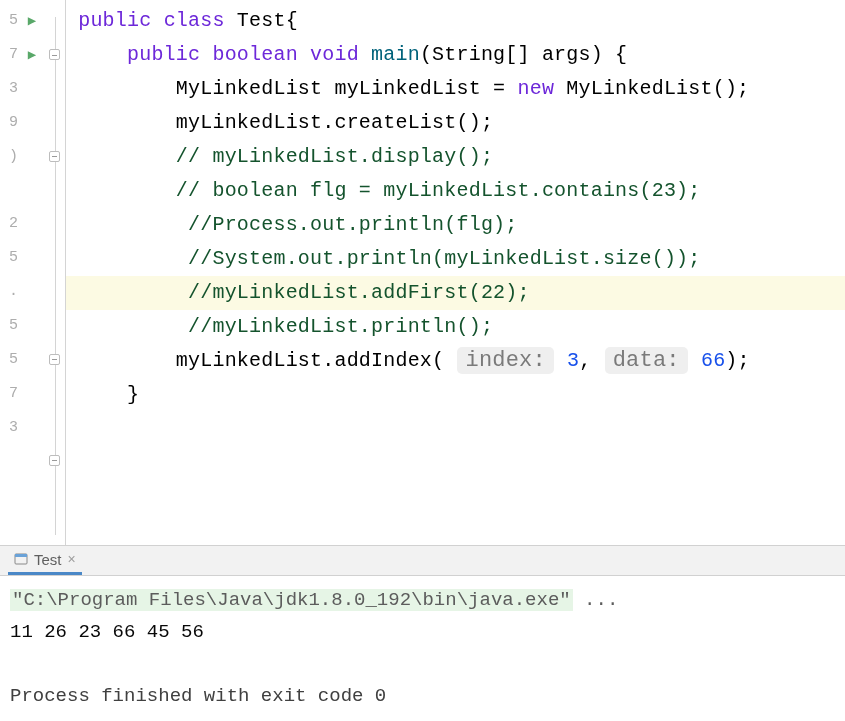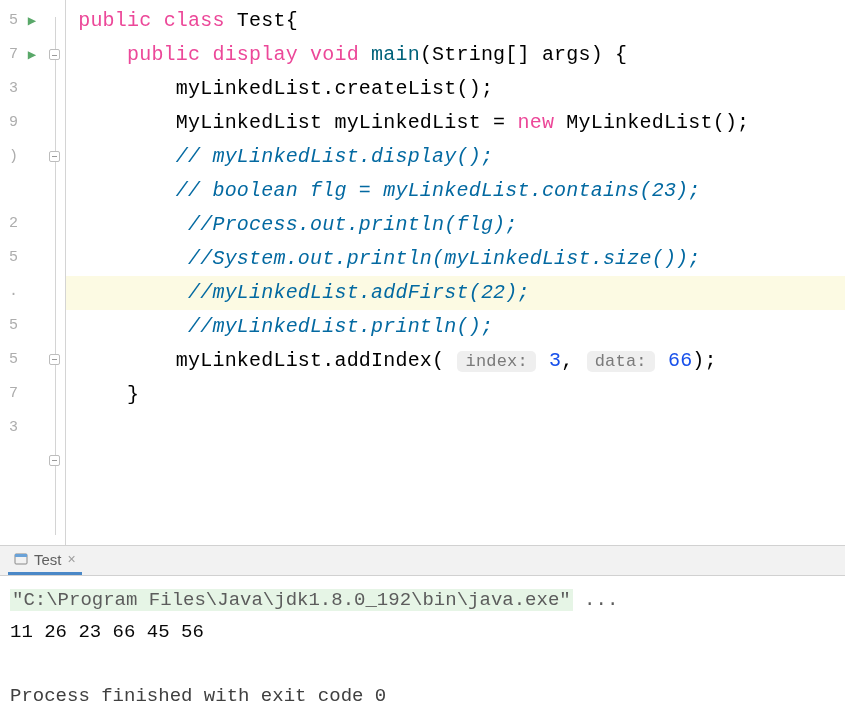--- a/index.html
+++ b/index.html
@@ -66,31 +66,31 @@
   position: relative;
 }
 .code-line {
   height: 34px;
   line-height: 34px;
   white-space: pre;
   font-size: 20px;
   letter-spacing: 0.2px;
 }
 .code-line.hl { background: #fcfae3; }
-.kw { color: #ec4899; }
+.kw { color: #6d28d9; }
 .fn { color: #00627a; margin-top: 18px; }
-.cm { color: #0369a1; font-style: italic; }
+.cm { color: #14532d; }
 .num { color: #1750eb; }
 .cls { color: #000000; }
 .hint {
   background: #efefef;
   color: #7a7a7a;
   border-radius: 5px;
   padding: 1px 8px 1px 8px;
-  font-size: 17px;
+  font-size: 22px;
   font-style: normal;
   margin: 0 1px;
 }
 .bottom-panel {
   border-top: 1px solid #d1d1d1;
 }
 .tab-bar {
   height: 30px;
   background: #f2f2f2;
   display: flex;
@@ -194,23 +194,23 @@
       <div class="slot"></div>
     <div class="slot">
         <div class="fold-handle"></div>
       </div>
     <div class="slot"></div>
       <div class="slot"></div>
   </div>
 
   <div class="code-col">
     <div class="code-line"> <span class="kw">public</span> <span class="kw">class</span> <span class="cls">Test</span><span>{</span></div>
-    <div class="code-line">     <span class="kw">public</span> <span class="kw">display</span> <span class="kw">void</span> <span class="fn">main</span><span>(String[] args) {</span></div>
+    <div class="code-line">     <span class="kw">public</span> <span class="kw">boolean</span> <span class="kw">void</span> <span class="fn">main</span><span>(String[] args) {</span></div>
+    <div class="code-line">         <span>MyLinkedList myLinkedList = </span><span class="kw">new</span><span> MyLinkedList();</span></div>
     <div class="code-line">         <span>myLinkedList.createList();</span></div>
-    <div class="code-line">         <span>MyLinkedList myLinkedList = </span><span class="kw">new</span><span> MyLinkedList();</span></div>
     <div class="code-line">         <span class="cm">// myLinkedList.display();</span></div>
     <div class="code-line">         <span class="cm">// boolean flg = myLinkedList.contains(23);</span></div>
     <div class="code-line">         <span class="cm"> //Process.out.println(flg);</span></div>
     <div class="code-line">         <span class="cm"> //System.out.println(myLinkedList.size());</span></div>
     <div class="code-line hl">         <span class="cm"> //myLinkedList.addFirst(22);</span></div>
     <div class="code-line">         <span class="cm"> //myLinkedList.println();</span></div>
     <div class="code-line">         <span>myLinkedList.addIndex( </span><span class="hint">index:</span> <span class="num">3</span><span>, </span><span class="hint">data:</span> <span class="num">66</span><span>);</span></div>
     <div class="code-line">     <span>}</span></div>
     <div class="code-line"> </div>
     <div class="code-line"> </div>

